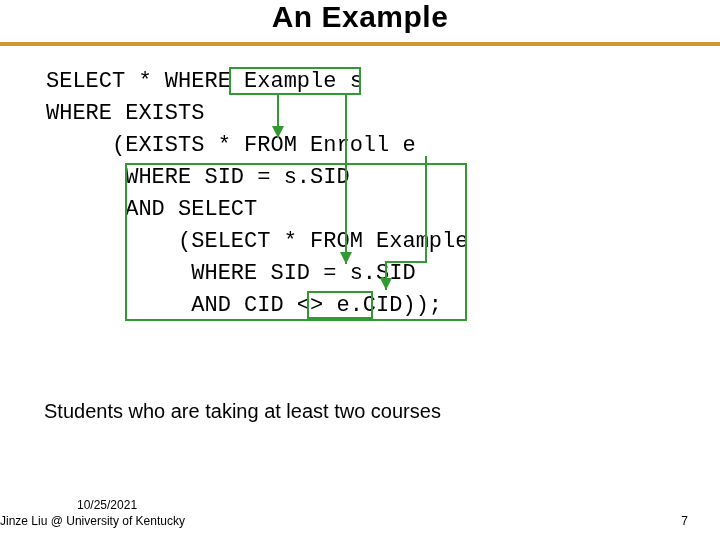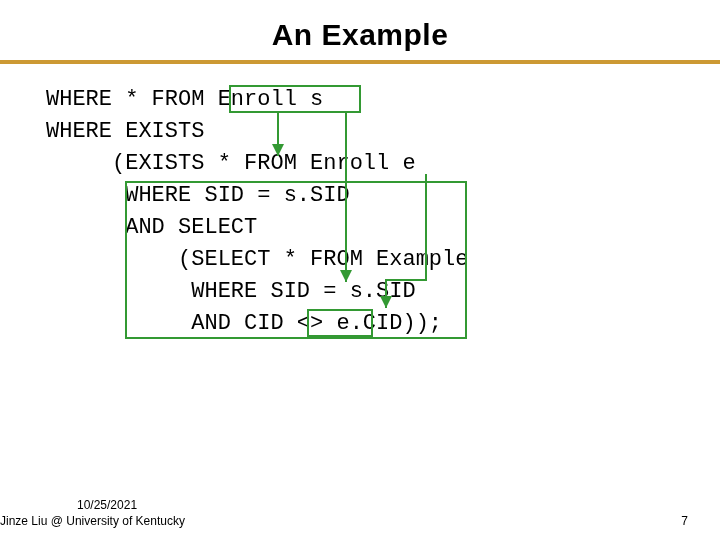--- a/index.html
+++ b/index.html
@@ -1,39 +1,39 @@
 <!DOCTYPE html>
 <html><head>
 <meta charset="utf-8">
 <style>
   * { box-sizing: border-box; margin: 0; padding: 0; }
   html, body { width: 720px; height: 540px; font-family: Arial, Helvetica, sans-serif; background: #fff; color: #000; }
   .slide { position: relative; width: 720px; height: 540px; }
-  .title-wrap { width: 100%; text-align: center; padding-top: 18px; }
+  .title-wrap { width: 100%; text-align: center; padding-top: 0; }
   .title { font-size: 30px; font-weight: bold; letter-spacing: 0.5px; }
   .rule { height: 4px; background: #cc9933; margin-top: 8px; width: 100%; }
   .code-area { position: relative; margin: 20px 0 0 46px; font-family: "Courier New", Courier, monospace; font-size: 22px; line-height: 32px; white-space: pre; }
   .overlay { position: absolute; top: 0; left: 0; pointer-events: none; }
   .caption { position: absolute; left: 44px; top: 400px; font-size: 20px; }
   .footer { position: absolute; bottom: 12px; left: 0; width: 100%; font-size: 12px; }
   .footer .date { position: absolute; left: 42px; bottom: 16px; margin-left: 35px; }
   .footer .credit { position: absolute; left: 0; width: 100%; text-align: left; bottom: 0; }
   .footer .pageno { position: absolute; right: 32px; bottom: 0; }
 </style>
 </head>
 <body>
 
 <div class="slide">
 
   <div class="title-wrap">
     <div class="title">An Example</div>
   </div>
   <div class="rule"></div>
 
-  <div class="code-area"><span>WHERE * FROM </span><span>Enroll s</span>
+  <div class="code-area"><span>SELECT * WHERE </span><span>Example s</span>
 <span>WHERE EXISTS</span>
 <span>     (EXISTS * FROM Enroll e</span>
 <span>      WHERE SID = s.SID</span>
 <span>      AND SELECT</span>
 <span>          (SELECT * FROM Example</span>
 <span>           WHERE SID = s.SID</span>
 <span>           AND CID &lt;&gt; e.CID));</span>
 
     <svg class="overlay" width="640" height="300">
 
@@ -50,20 +50,21 @@
       </defs>
 
       <path d="M 232 28 L 232 72" stroke="#339933" stroke-width="2" fill="none" marker-end="url(#arrowhead)"></path>
 
       <path d="M 300 28 L 300 198" stroke="#339933" stroke-width="2" fill="none" marker-end="url(#arrowhead)"></path>
 
       <path d="M 380 90 L 380 196 L 340 196 L 340 224" stroke="#339933" stroke-width="2" fill="none" marker-end="url(#arrowhead)"></path>
     </svg>
   </div>
 
+  <div class="caption">Students who are taking at least two courses</div>
 
   <div class="footer">
     <span class="date">10/25/2021</span>
     <span class="credit">Jinze Liu @ University of Kentucky</span>
     <span class="pageno">7</span>
   </div>
 
 </div>
 
 </body></html>

